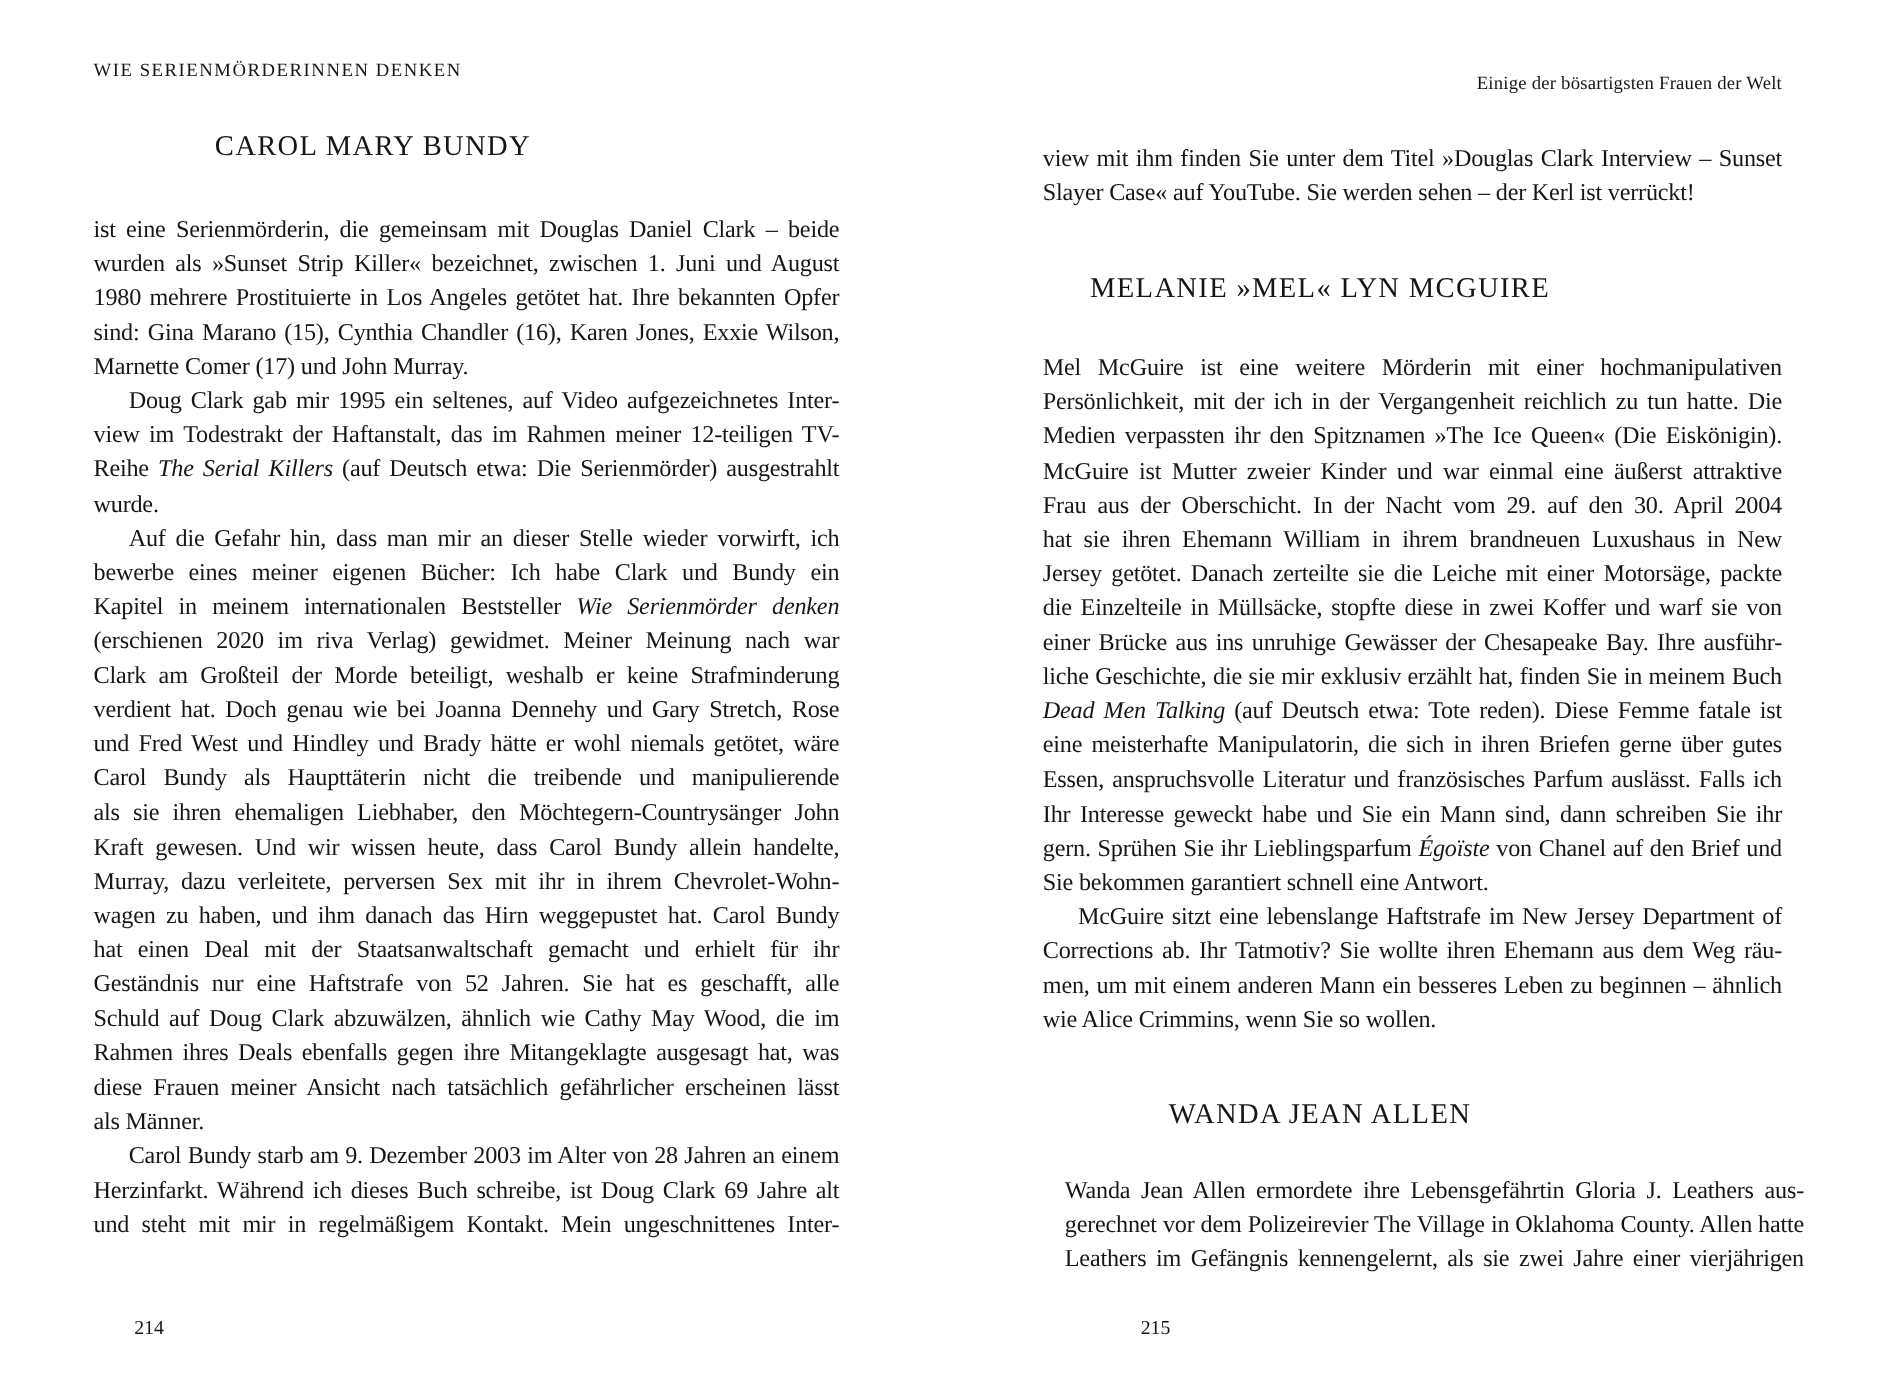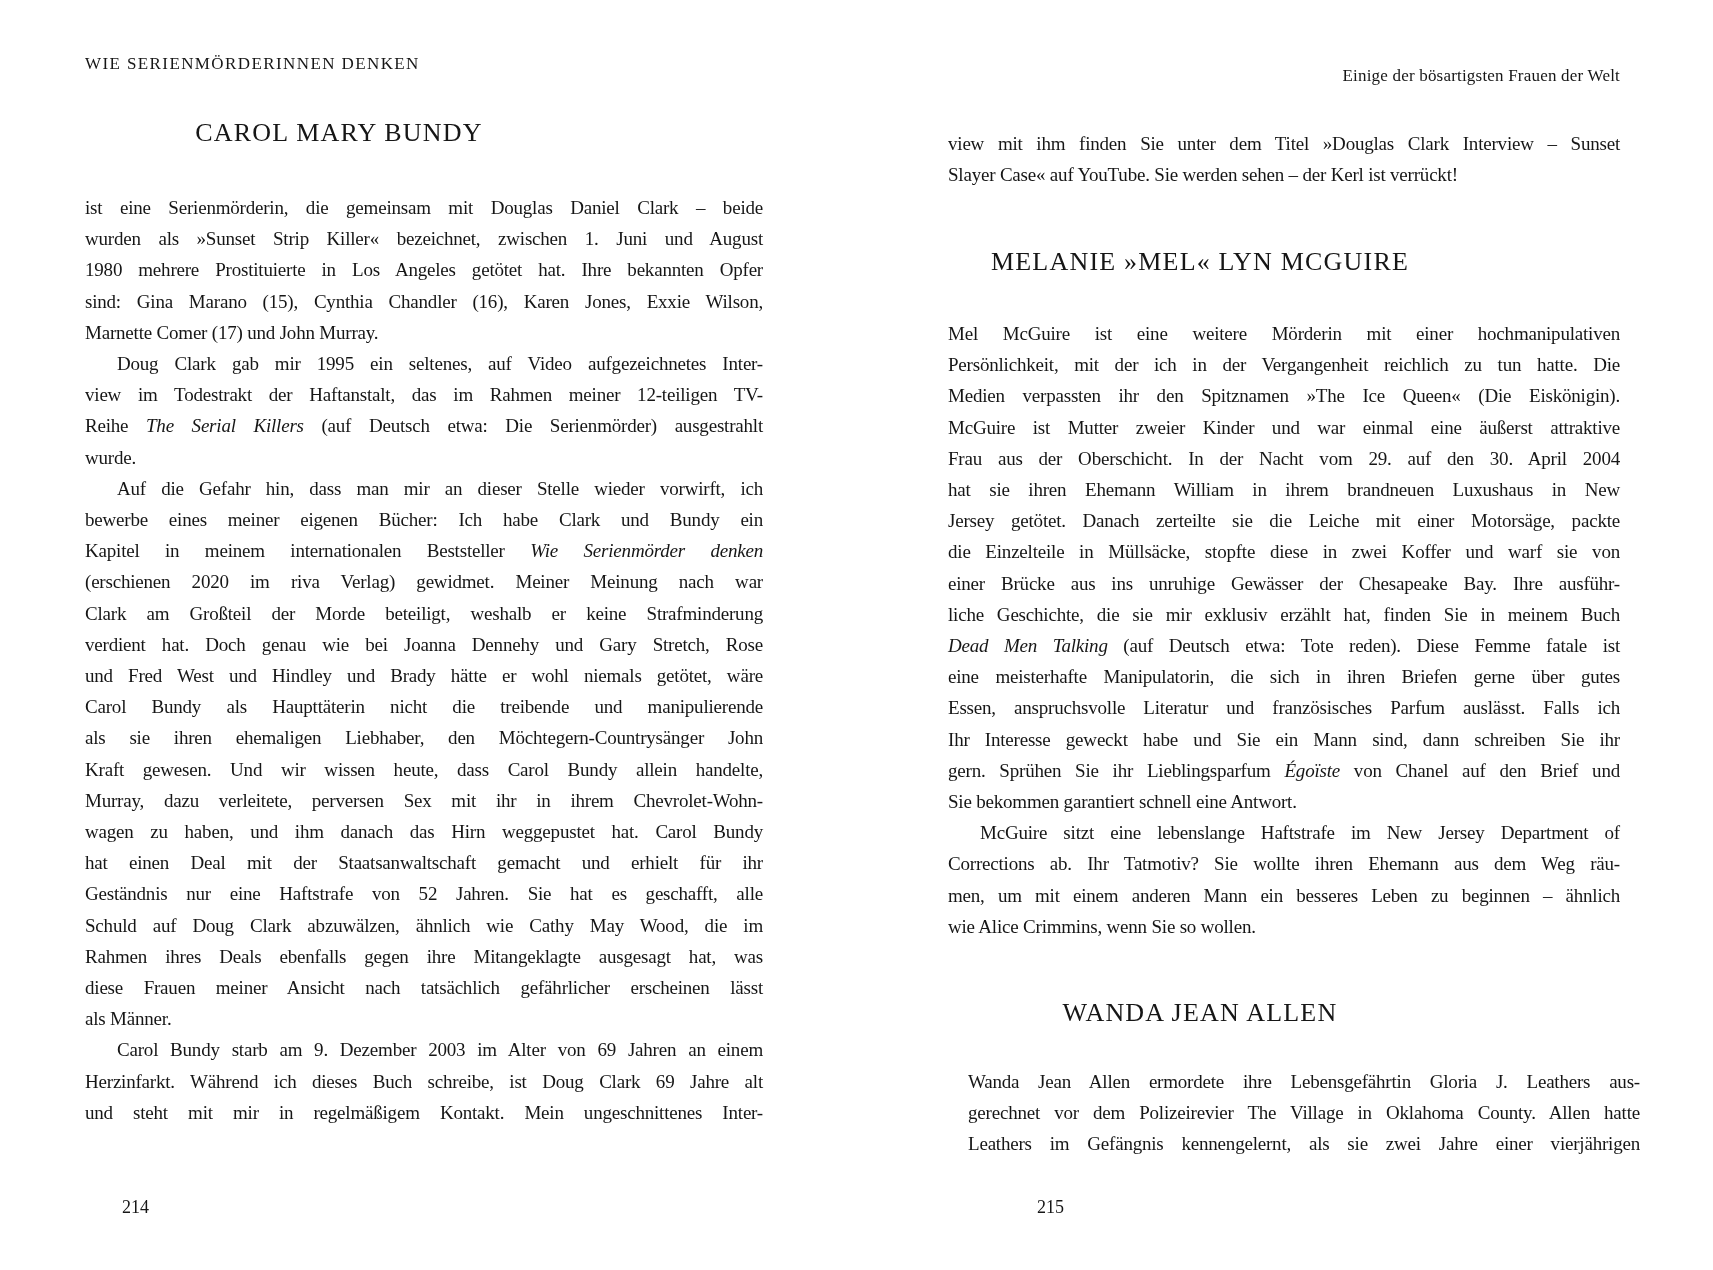--- a/index.html
+++ b/index.html
@@ -17,21 +17,21 @@
   .rh-right { left:948px; width:672px; text-align:right; letter-spacing:0.2px;margin-top:12px; }
   .chapter-title {
     margin:0; font-weight:normal;
     font-size:26px; letter-spacing:1.2px;
     text-align:center; box-sizing:border-box;
     white-space:nowrap;
   }
   .title-left  { left:85px;  width:678px; padding-right:170px; top:118px; }
   .title-mel   { left:948px; width:672px; padding-right:168px; top:247px; }
   .title-wanda { left:948px; width:672px; padding-right:168px; top:998px; }
-  .body-block { font-size:19px; letter-spacing:-0.2px; }
+  .body-block { font-size:22px; letter-spacing:-0.2px; }
   .body-left { left:85px;  top:192px;  width:678px; }
   .body-r1   { left:948px; top:128px;  width:672px; }
   .body-r2   { left:948px; top:318px;  width:672px; }
   .body-r3   { left:968px; top:1066px; width:672px; }
   .line {
     line-height:31.2px;
     text-align:justify;
     text-align-last:justify;
   }
   .line.last { text-align-last:left; }
@@ -69,21 +69,21 @@
     <div class="line">als sie ihren ehemaligen Liebhaber, den Möchtegern-Countrysänger John</div>
     <div class="line">Kraft gewesen. Und wir wissen heute, dass Carol Bundy allein handelte,</div>
     <div class="line">Murray, dazu verleitete, perversen Sex mit ihr in ihrem Chevrolet-Wohn-</div>
     <div class="line">wagen zu haben, und ihm danach das Hirn weggepustet hat. Carol Bundy</div>
     <div class="line">hat einen Deal mit der Staatsanwaltschaft gemacht und erhielt für ihr</div>
     <div class="line">Geständnis nur eine Haftstrafe von 52 Jahren. Sie hat es geschafft, alle</div>
     <div class="line">Schuld auf Doug Clark abzuwälzen, ähnlich wie Cathy May Wood, die im</div>
     <div class="line">Rahmen ihres Deals ebenfalls gegen ihre Mitangeklagte ausgesagt hat, was</div>
     <div class="line">diese Frauen meiner Ansicht nach tatsächlich gefährlicher erscheinen lässt</div>
     <div class="line last">als Männer.</div>
-    <div class="line indent">Carol Bundy starb am 9. Dezember 2003 im Alter von 69 Jahren an einem</div>
+    <div class="line indent">Carol Bundy starb am 9. Dezember 2003 im Alter von 28 Jahren an einem</div>
     <div class="line">Herzinfarkt. Während ich dieses Buch schreibe, ist Doug Clark 69 Jahre alt</div>
     <div class="line">und steht mit mir in regelmäßigem Kontakt. Mein ungeschnittenes Inter-</div>
   </div>
 
 <div class="abs page-number pn-left">214</div>
 
 <div class="abs running-head rh-right">Einige der bösartigsten Frauen der Welt</div>
 
 <div class="abs body-block body-r1">
     <div class="line">view mit ihm finden Sie unter dem Titel »Douglas Clark Interview – Sunset</div>

